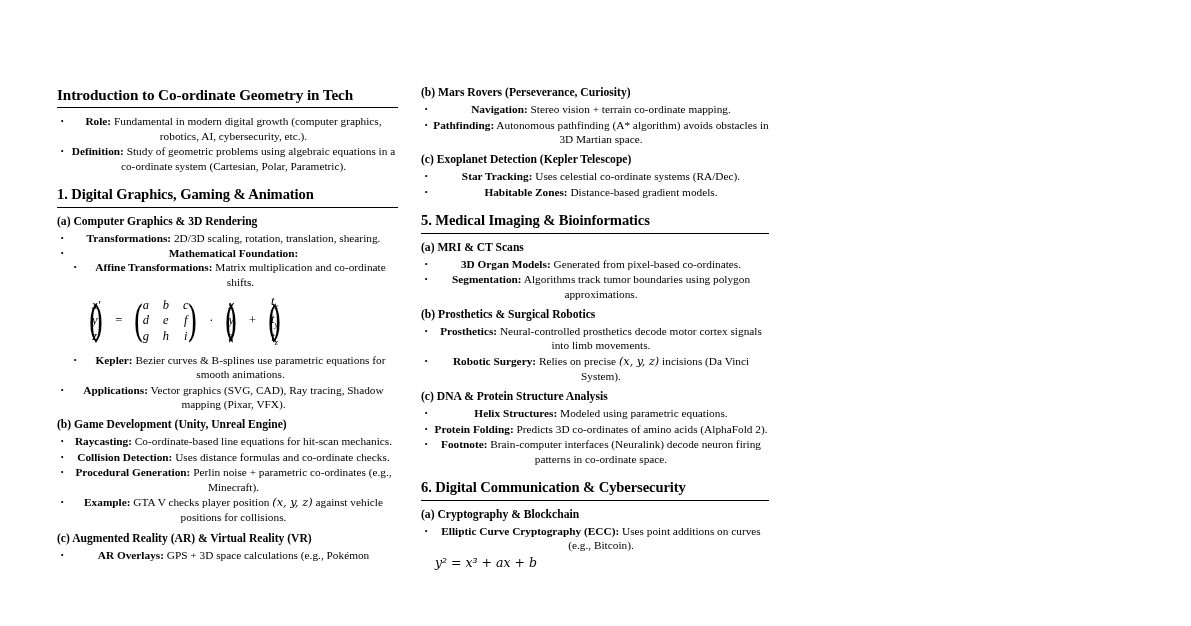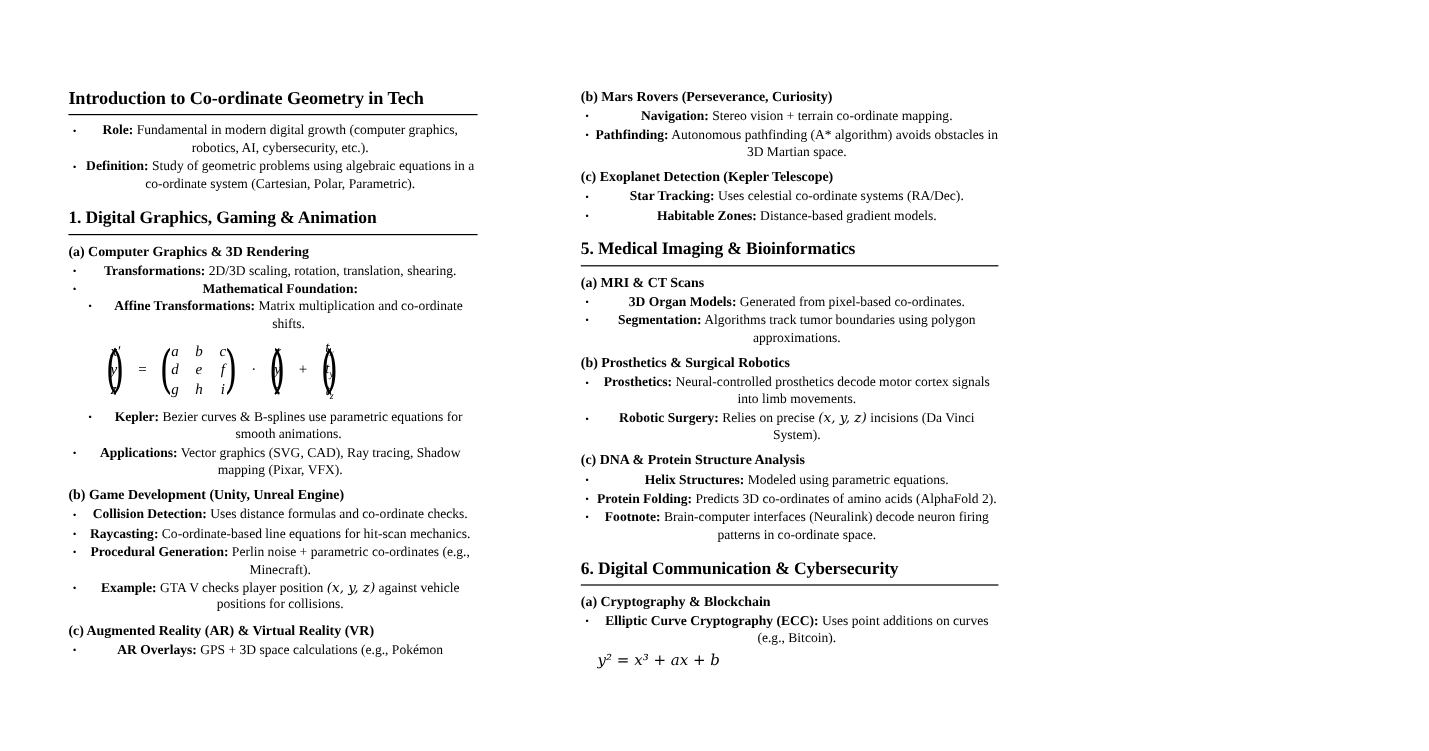--- a/index.html
+++ b/index.html
@@ -15,30 +15,30 @@
     color: #000000;
   }
   .page {
     position: relative;
     width: 1191px;
     height: 626px;
   }
   .columns {
     position: absolute;
     left: 57px;
-    top: 74px;
+    top: 86px;
     width: 712px;
     display: flex;
-    gap: 40px;
+    gap: 23px;
   }
   .col {
     width: 341px;
     flex: 0 0 341px;
   }
-  .col-right { width: 348px; flex: 0 0 348px; margin-left: 46px; }
+  .col-right { width: 348px; flex: 0 0 348px; }
 
   
   .doc-title {
     font-size: 15.2px;
     font-weight: bold;
     line-height: 1.15;
     margin: 0 0 4px 0;
     letter-spacing: -0.1px;
   }
   .rule {
@@ -215,22 +215,22 @@
 
           <ul class="lvl2">
             <li><b class="lbl">Kepler:</b><span> Bezier curves &amp; B-splines use parametric equations for smooth animations.</span></li>
           </ul>
         </li>
         <li><b class="lbl">Applications:</b><span> Vector graphics (SVG, CAD), Ray tracing, Shadow mapping (Pixar, VFX).</span></li>
       </ul>
 
       <div class="sub-h">(b) Game Development (Unity, Unreal Engine)</div>
       <ul class="lvl1">
+        <li><b class="lbl">Raycasting:</b><span> Co-ordinate-based line equations for hit-scan mechanics.</span></li>
         <li><b class="lbl">Collision Detection:</b><span> Uses distance formulas and co-ordinate checks.</span></li>
-        <li><b class="lbl">Raycasting:</b><span> Co-ordinate-based line equations for hit-scan mechanics.</span></li>
         <li><b class="lbl">Procedural Generation:</b><span> Perlin noise + parametric co-ordinates (e.g., Minecraft).</span></li>
         <li><b class="lbl">Example:</b><span> GTA V checks player position </span><span class="math">(x, y, z)</span><span> against vehicle positions for collisions.</span></li>
       </ul>
 
       <div class="sub-h">(c) Augmented Reality (AR) &amp; Virtual Reality (VR)</div>
       <ul class="lvl1">
         <li><b class="lbl">AR Overlays:</b><span> GPS + 3D space calculations (e.g., Pokémon</span></li>
       </ul>
 
     </div>

